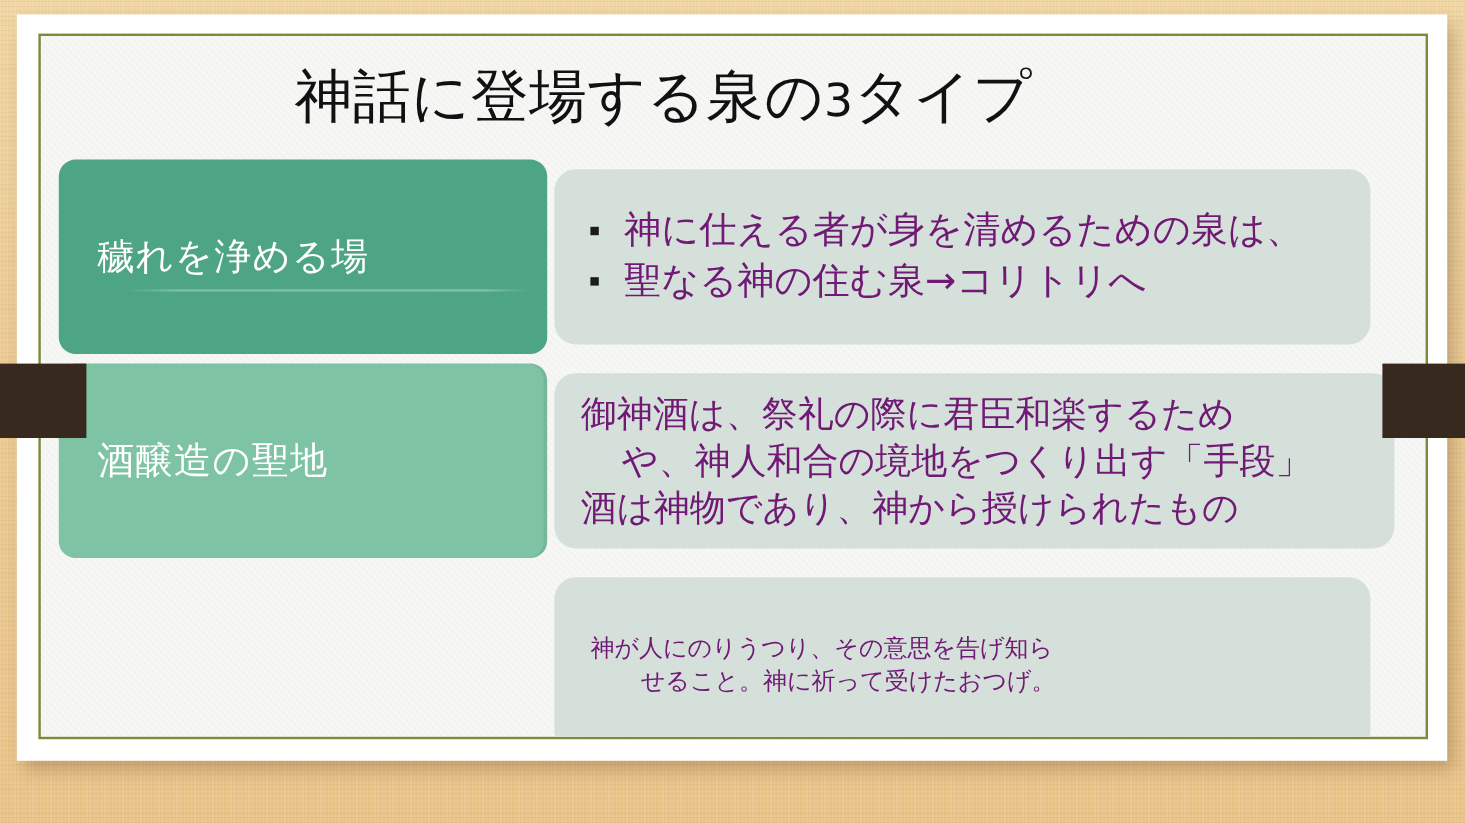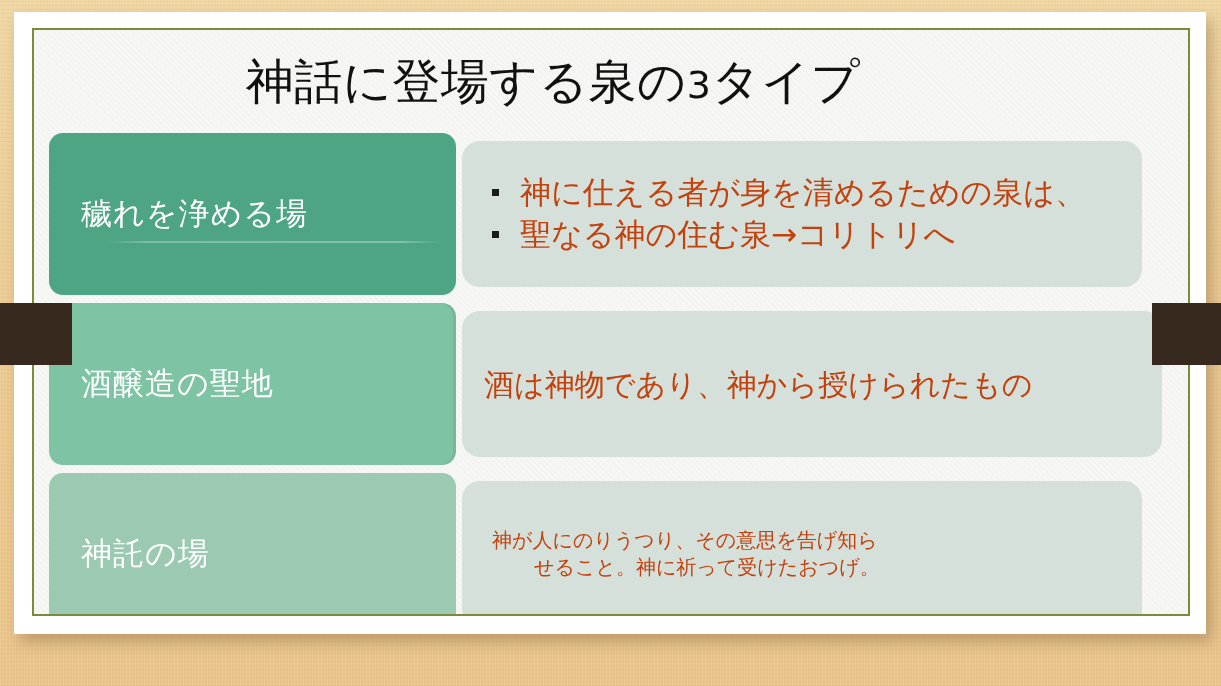--- a/index.html
+++ b/index.html
@@ -77,21 +77,21 @@
     background:linear-gradient(90deg, rgba(255,255,255,0.0) 0%, rgba(255,255,255,0.28) 12%, rgba(255,255,255,0.30) 88%, rgba(255,255,255,0.0) 100%);
   }
   #row2 .label-box{box-shadow:-3px 0 0 rgba(0,0,0,0.06) inset;text-align:right;}
 
   .body-box{
     position:absolute;left:428px;top:8px;height:calc(100% - 16px);
     border-radius:18px;
     background:#d5e0da;
     box-sizing:border-box;
     display:flex;flex-direction:column;justify-content:center;
-    color:#c2410c;
+    color:#701a75;
     z-index:2;
   }
   #row1 .body-box{right:46px;padding:6px 18px 6px 18px;}
   #row2 .body-box{right:26px;padding:4px 18px 4px 22px;}
   #row3 .body-box{right:46px;padding:4px 18px 4px 30px;}
 
   
   .blist{list-style:none;margin:0;padding:0;}
   .blist li{
     position:relative;padding-left:40px;
@@ -141,29 +141,30 @@
         </ul>
       </div>
     </div>
 
     <div class="row" id="row2">
       <div class="label-box">
         <span>酒醸造の聖地</span>
       </div>
       <div class="body-box">
         <p class="para">
+          <span>御神酒は、祭礼の際に君臣和楽するため</span>
+          <span class="ln2">や、神人和合の境地をつくり出す「手段」</span>
+        </p>
+        <p class="para">
           <span>酒は神物であり、神から授けられたもの</span>
         </p>
       </div>
     </div>
 
     <div class="row" id="row3">
-      <div class="label-box">
-        <span>神託の場</span>
-      </div>
       <div class="body-box">
         <p class="para">
           <span>神が人にのりうつり、その意思を告げ知ら</span>
           <span class="ln2">せること。神に祈って受けたおつげ。</span>
         </p>
       </div>
     </div>
 
   </div>
 </div>

